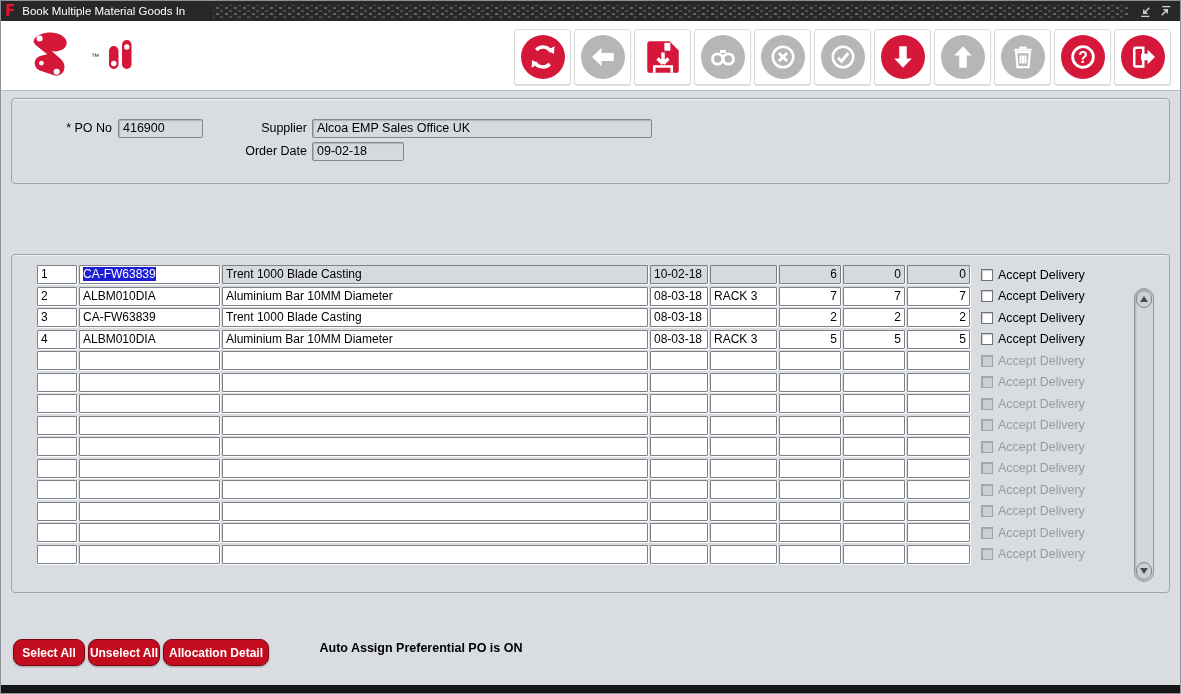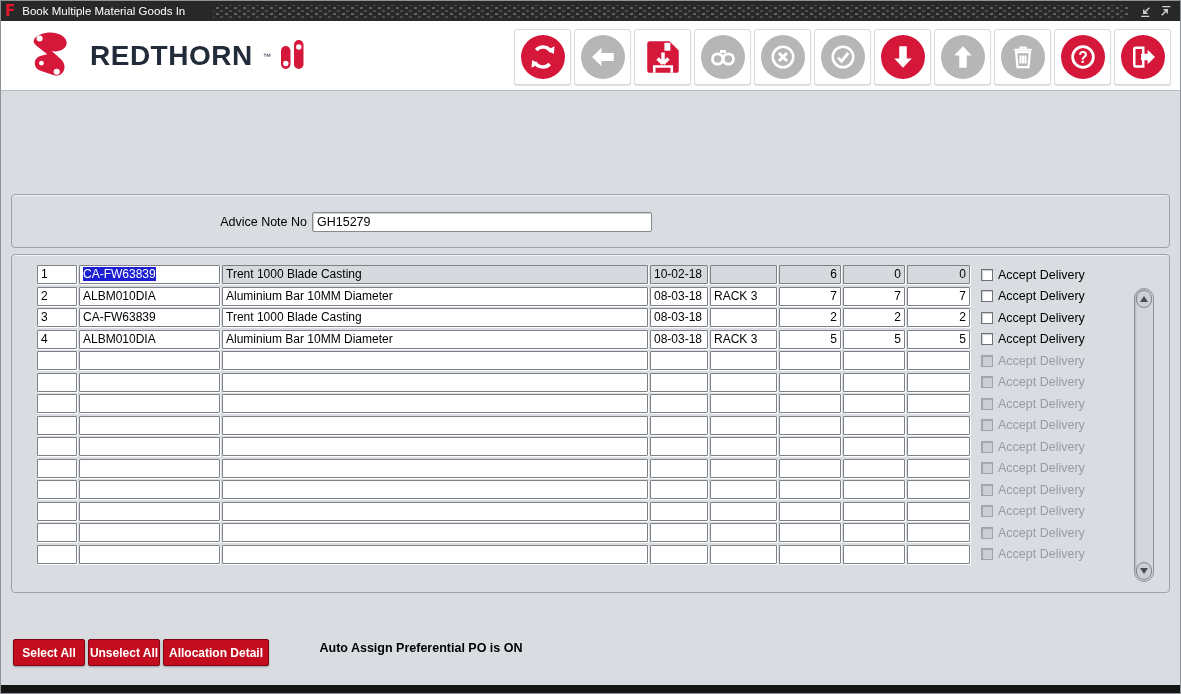--- a/index.html
+++ b/index.html
@@ -80,21 +80,21 @@
   .vs-btn.up{top:1px;} .vs-btn.down{bottom:1px;}
   .tri-up{width:0;height:0;border-left:4px solid transparent;border-right:4px solid transparent;
     border-bottom:6px solid #4a4e54;}
   .tri-down{width:0;height:0;border-left:4px solid transparent;border-right:4px solid transparent;
     border-top:6px solid #4a4e54;}
 
   
   .status{position:absolute;top:640px;left:0;width:840px;text-align:center;
     font-weight:bold;font-size:12.5px;color:#000;}
   .abtn{position:absolute;top:638px;height:27px;background:#c30d1f;color:#fff;font-weight:bold;
-    font-size:12px;border:1px solid #7c0612;border-radius:2px;display:flex;align-items:center;
+    font-size:12px;border:1px solid #7c0612;border-radius:9px;display:flex;align-items:center;
     justify-content:center;white-space:nowrap;box-shadow:0 1px 2px rgba(0,0,0,.3);cursor:pointer;}
   .abtn.b1{left:12px;width:72px;} .abtn.b2{left:87px;width:72px;} .abtn.b3{left:162px;width:106px;}
   .demo{position:absolute;top:666px;right:14px;font-weight:bold;font-size:12px;color:#a7acb4;margin-top:32px;}
   .bottombar{position:absolute;left:0;bottom:0;width:100%;height:8px;background:#151515;}
 </style>
 </head>
 <body>
 
 <div class="window">
 
@@ -119,21 +119,20 @@
   <div class="toolbar">
     <div class="logo">
       <span class="logo-mark">
         <svg width="54" height="54" viewBox="0 0 60 60">
           <path d="M15 6 C29 0 46 7 44 17 C42.5 23 35 26 27.5 24.5 L38 34 C46 42 40 54 30 51.5 L15 46.5 C6.5 43.5 6.5 32.5 14.5 30 L22.5 28 L10.5 18.5 C4.5 13.5 8 9 15 6 Z" fill="#d5173a"></path>
           <circle cx="14" cy="10.5" r="3.4" fill="#ffffff"></circle>
           <circle cx="33" cy="47.5" r="3.4" fill="#ffffff"></circle>
           <circle cx="16" cy="38" r="2.6" fill="#ffffff"></circle>
         </svg>
       </span>
-      <span class="logo-text">REDTHORN</span>
       <span class="tm">™</span>
       <span>
         <svg width="26" height="32" viewBox="0 0 26 32">
           <rect x="1" y="8" width="9.5" height="23" rx="4.7" fill="#d5173a"></rect>
           <rect x="14" y="2" width="9.5" height="29" rx="4.7" fill="#d5173a"></rect>
           <circle cx="5.8" cy="25.5" r="2.7" fill="#ffffff"></circle>
           <circle cx="18.8" cy="9" r="2.7" fill="#ffffff"></circle>
         </svg>
       </span>
     </div>
@@ -228,25 +227,29 @@
           <span class="disk" style="background: rgb(213, 23, 58);">
             <svg viewBox="0 0 24 24">
               <path d="M5 5.8A1.3 1.3 0 0 1 6.3 4.5h5.9v15H6.3A1.3 1.3 0 0 1 5 18.2z" fill="none" stroke="#fff" stroke-width="2"></path>
               <path d="M10.4 9.4h5.3V6.2L21.6 12l-5.9 5.8v-3.2h-5.3z" fill="#fff"></path>
             </svg>
           </span>
         </div>
       </div>
   </div>
 
-
-  <div class="panel panel-advice">
-    <span class="flabel" style="left:130px;width:165px;top:20px;">Advice Note No</span>
-    <span class="ffield white" style="left:300px;top:17px;width:340px;height:20px;line-height:18px;">GH15279</span>
-  </div>
+  <div class="panel panel-po">
+    <span class="flabel" style="left:10px;width:90px;top:22px;">* PO No</span>
+    <span class="ffield" style="left:106px;top:20px;width:85px;">416900</span>
+    <span class="flabel" style="left:195px;width:100px;top:22px;">Supplier</span>
+    <span class="ffield" style="left:300px;top:20px;width:340px;">Alcoa EMP Sales Office UK</span>
+    <span class="flabel" style="left:195px;width:100px;top:45px;">Order Date</span>
+    <span class="ffield" style="left:300px;top:43px;width:92px;">09-02-18</span>
+  </div>
+
 
   <div class="panel panel-grid">
     <div class="grid-rows" id="grid-rows">
         <div class="grow current">
     <div class="cell c-item">1</div>
     <div class="cell c-mat"><span class="sel">CA-FW63839</span></div>
     <div class="cell c-desc">Trent 1000 Blade Casting</div>
     <div class="cell c-date">10-02-18</div>
     <div class="cell c-loc"></div>
     <div class="cell c-oq num">6</div>

